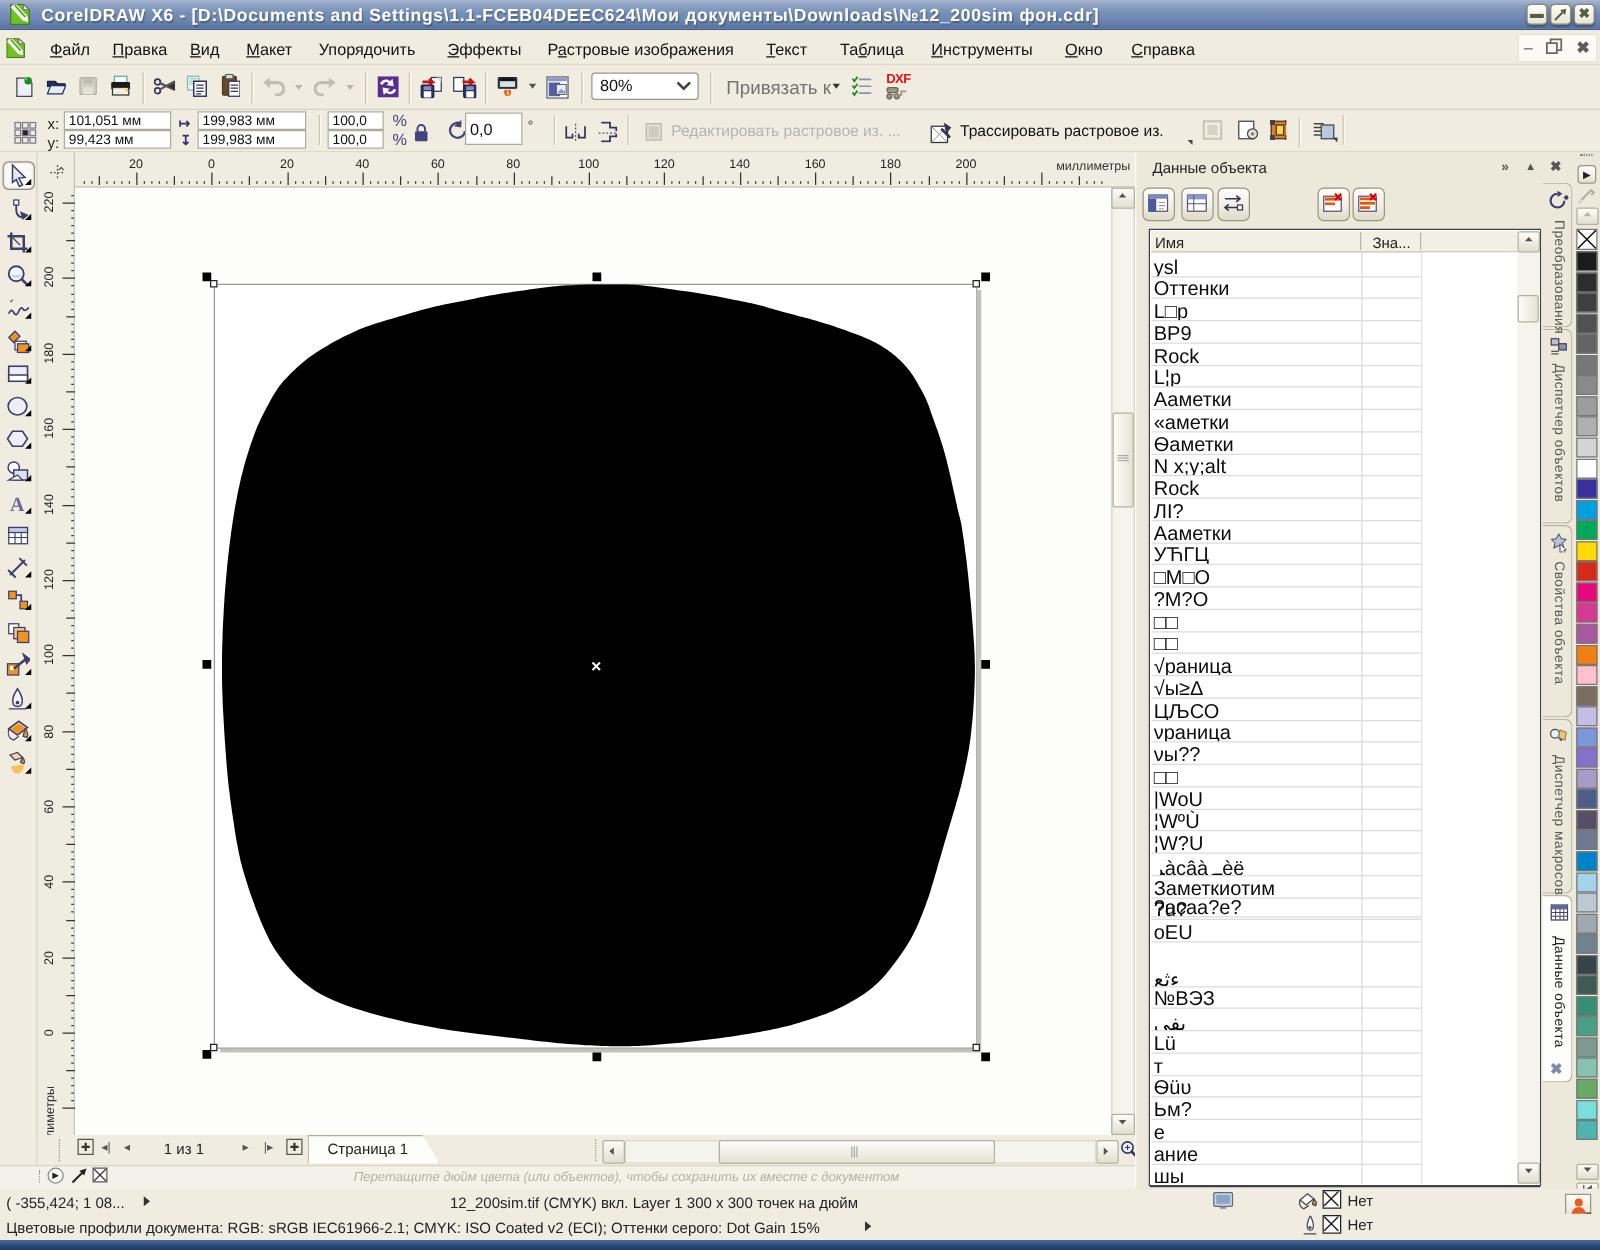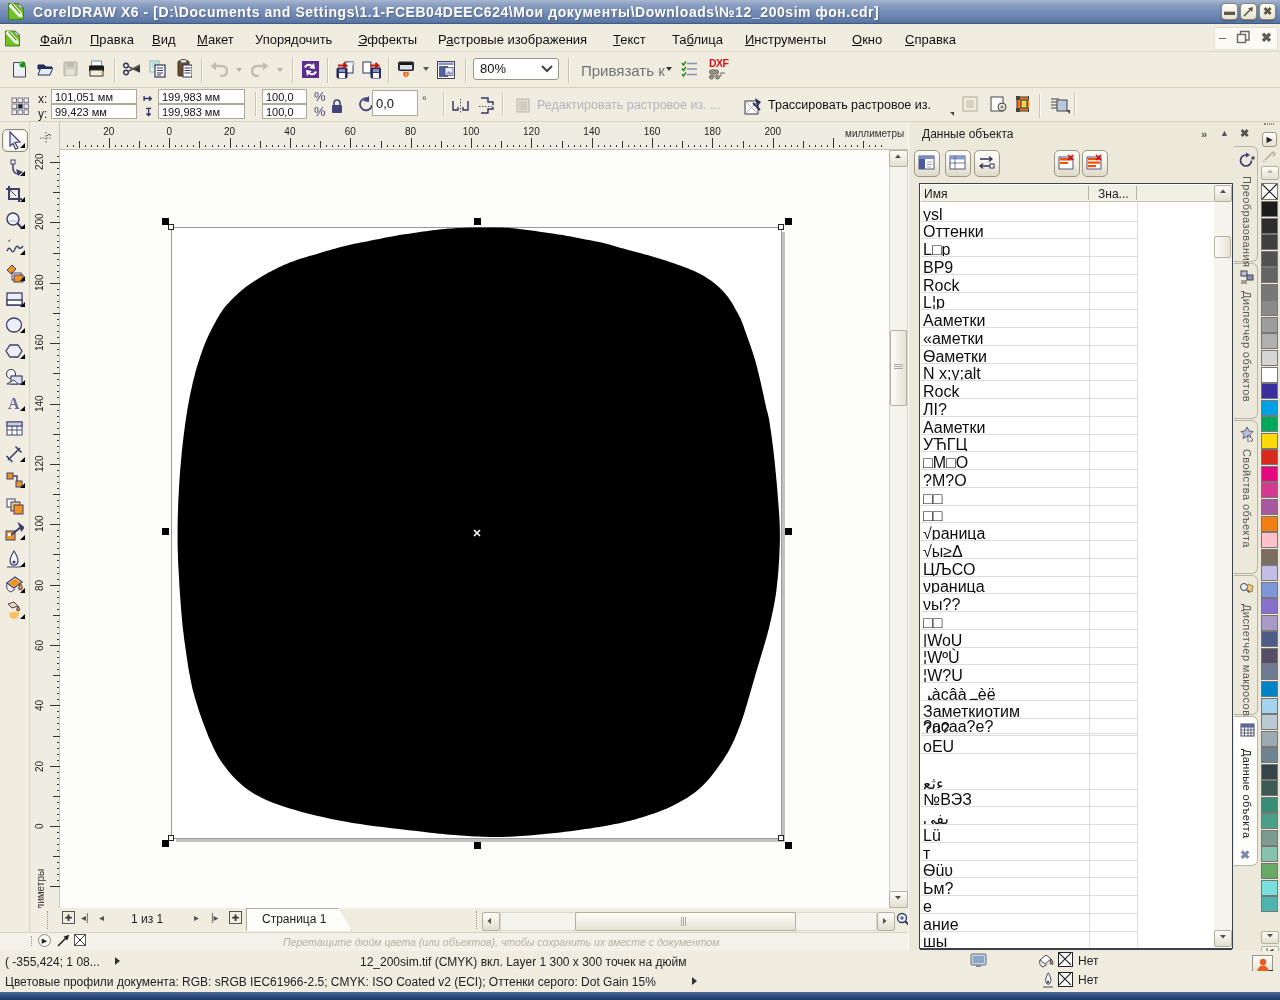--- a/index.html
+++ b/index.html
@@ -935,21 +935,21 @@
       <path d="M0 0 L12 12 M12 0 L0 12" stroke="#222" stroke-width="1.2"></path>
     </svg></div>
 <div class="abs" style="left:1078px;top:954px;font-size:12px;color:#222;">Нет</div>
 <div class="abs" style="left:1252px;top:955px;width:21px;height:21px;background:linear-gradient(#fdfdfa,#e2ded0);border:1px solid #9a9684;"></div>
 <svg class="abs" style="left:1255px;top:957px;" width="16" height="17" viewBox="0 0 16 17">
     <circle cx="8" cy="5" r="3.2" fill="#e85c1e"></circle>
     <path d="M2 16 c0 -5 3 -7.5 6 -7.5 s6 2.5 6 7.5 z" fill="#e85c1e"></path>
   </svg>
 <div class="abs" style="left:1268px;top:970px;width:0;height:0;border-left:5px solid transparent;border-top:5px solid #333;"></div>
 <div class="abs" style="left:0;top:971px;width:1280px;height:21px;background:#f0ede0;"></div>
-<div class="abs" style="left:5px;top:975px;font-size:12px;color:#222;">Цветовые профили документа: RGB: sRGB IEC61966-2.5; CMYK: ISO Coated v2 (ECI); Оттенки серого: Dot Gain 15%</div>
+<div class="abs" style="left:5px;top:975px;font-size:12px;color:#222;">Цветовые профили документа: RGB: sRGB IEC61966-2.1; CMYK: ISO Coated v2 (ECI); Оттенки серого: Dot Gain 15%</div>
 <div class="abs" style="left:692px;top:977px;width:0;height:0;border-top:4px solid transparent;border-bottom:4px solid transparent;border-left:5px solid #333;"></div>
 <svg class="abs" style="left:1040px;top:972px;" width="16" height="17" viewBox="0 0 16 17">
     <path d="M8 1 C5.5 6 5 9 6.5 11.5 a2.5 2.2 0 0 0 3.5 0 c1.5 -2.5 1 -5.5 -1.5 -10.5 z" fill="#f4f4fb" stroke="#445"></path>
     <circle cx="8" cy="10" r="1.2" fill="#445"></circle>
     <path d="M3 15 h10" stroke="#445"></path>
   </svg>
 <div class="abs" style="left:1058px;top:972px;width:15px;height:15px;border:1.5px solid #222;background:#fff;"><svg width="12" height="12" viewBox="0 0 12 12">
       <path d="M0 0 L12 12 M12 0 L0 12" stroke="#222" stroke-width="1.2"></path>
     </svg></div>
 <div class="abs" style="left:1078px;top:973px;font-size:12px;color:#222;">Нет</div>

